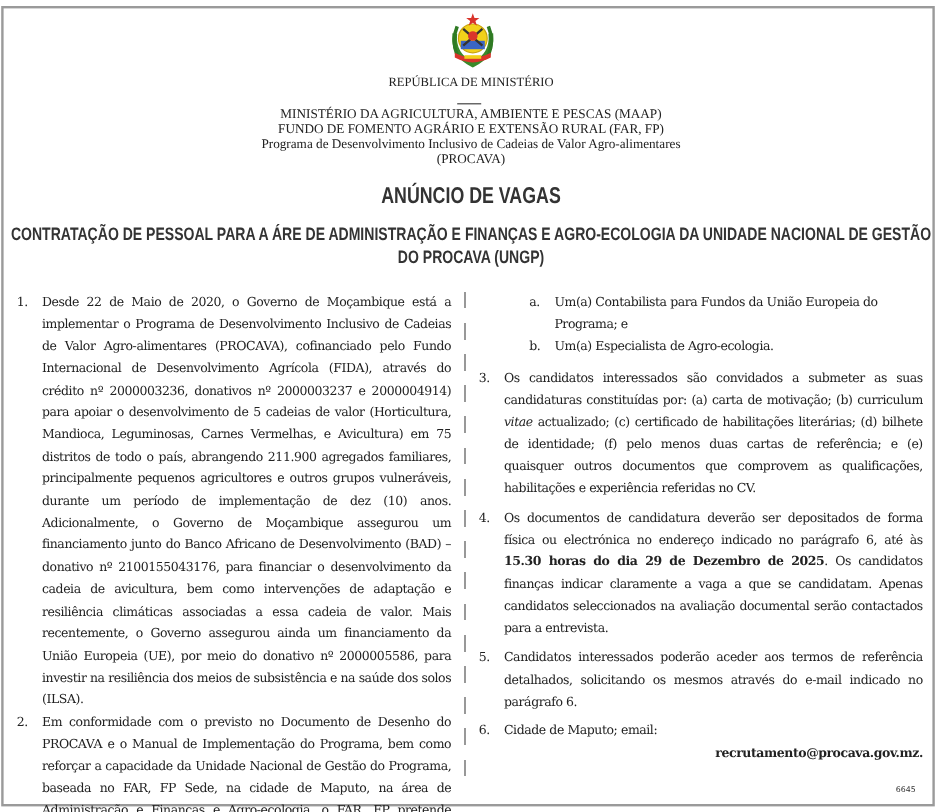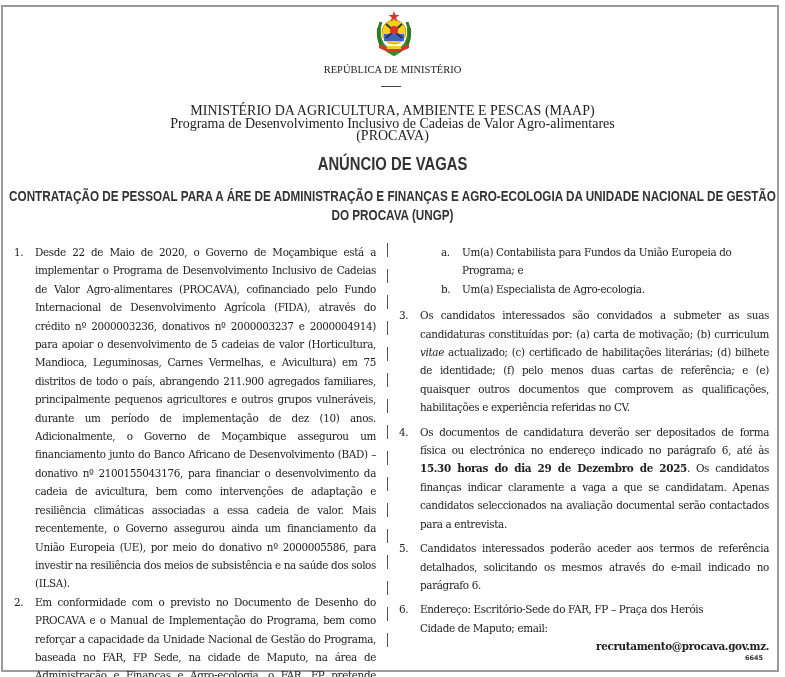--- a/index.html
+++ b/index.html
@@ -47,22 +47,22 @@
     }
     .sep {
       position: absolute;
       top: 86px;
       left: 381px;
       width: 20px;
       height: 1px;
       background: #444;
     }
     .ministry {
-      top: 105px;
-      font-size: 14px;
+      top: 89px;
+      font-size: 11px;
       line-height: 12.5px;
       font-family: Liberation Serif, serif;
     }
     .title {
       top: 153px;
       font-family: "Liberation Sans", "DejaVu Sans", sans-serif;
       font-weight: bold;
       font-size: 19px;
       transform: scaleX(0.78);
       transform-origin: center;
@@ -132,21 +132,20 @@
     }
     b { font-weight: bold; }
     i { font-style: italic; }
     .footnum {
       position: absolute;
       right: 22px;
       bottom: 15px;
       font-family: "DejaVu Sans", sans-serif;
       font-size: 6.5px;
       color: #333;
-      font-weight: bold;
     }
   </style>
 </head>
 <body>
 
 <div class="frame"></div>
 
 <svg class="emblem" viewBox="0 0 42 50">
   <path d="M6 20 Q4 38 21 46 Q38 38 36 20" fill="none" stroke="#3a8a2a" stroke-width="4"></path>
   <path d="M8 14 Q3 26 8 38" fill="none" stroke="#2f7a24" stroke-width="3"></path>
@@ -157,20 +156,21 @@
   <circle cx="21" cy="22" r="4" fill="#d9342b"></circle>
   <path d="M6 36 Q21 44 36 36 L36 40 Q21 48 6 40 Z" fill="#d9342b"></path>
   <path d="M21 3 L22.4 7 L26.5 7 L23.2 9.5 L24.4 13.5 L21 11 L17.6 13.5 L18.8 9.5 L15.5 7 L19.6 7 Z" fill="#d9342b"></path>
   <rect x="14" y="38" width="14" height="3" fill="#f2d11a"></rect>
 </svg>
 
 <div class="header republic">REPÚBLICA DE MINISTÉRIO</div>
 <div class="sep"></div>
 <div class="header ministry">
   <div>MINISTÉRIO DA AGRICULTURA, AMBIENTE E PESCAS (MAAP)</div>
+  <div>FUNDO DE FOMENTO AGRÁRIO E EXTENSÃO RURAL (FAR, FP)</div>
   <div>Programa de Desenvolvimento Inclusivo de Cadeias de Valor Agro-alimentares</div>
   <div>(PROCAVA)</div>
 </div>
 
 <div class="header title">ANÚNCIO DE VAGAS</div>
 <div class="header subtitle">CONTRATAÇÃO DE PESSOAL PARA A ÁRE DE ADMINISTRAÇÃO E FINANÇAS E AGRO-ECOLOGIA DA UNIDADE NACIONAL DE GESTÃO DO PROCAVA (UNGP)</div>
 
 <div class="divider"></div>
 
 <div class="col col-left">
@@ -206,19 +206,18 @@
     <span>Os documentos de candidatura deverão ser depositados de forma física ou electrónica no endereço indicado no parágrafo 6, até às </span><b>15.30 horas do dia 29 de Dezembro de 2025</b><span>. Os candidatos finanças indicar claramente a vaga a que se candidatam. Apenas candidatos seleccionados na avaliação documental serão contactados para a entrevista.</span>
   </div>
   <div class="gap"></div>
   <div class="item">
     <span class="num">5.</span>
     <span>Candidatos interessados poderão aceder aos termos de referência detalhados, solicitando os mesmos através do e-mail indicado no parágrafo 6.</span>
   </div>
   <div class="gap"></div>
   <div class="item" style="text-align:left;">
     <span class="num">6.</span>
-    <div>Endereço: Escritório-Sede do FAR, FP – Praça dos Heróis</div>
     <div>Cidade de Maputo; email:</div>
     <div style="font-weight:bold;text-align:right;">recrutamento@procava.gov.mz.</div>
   </div>
 </div>
 
 <div class="footnum">6645</div>
 
 </body></html>

